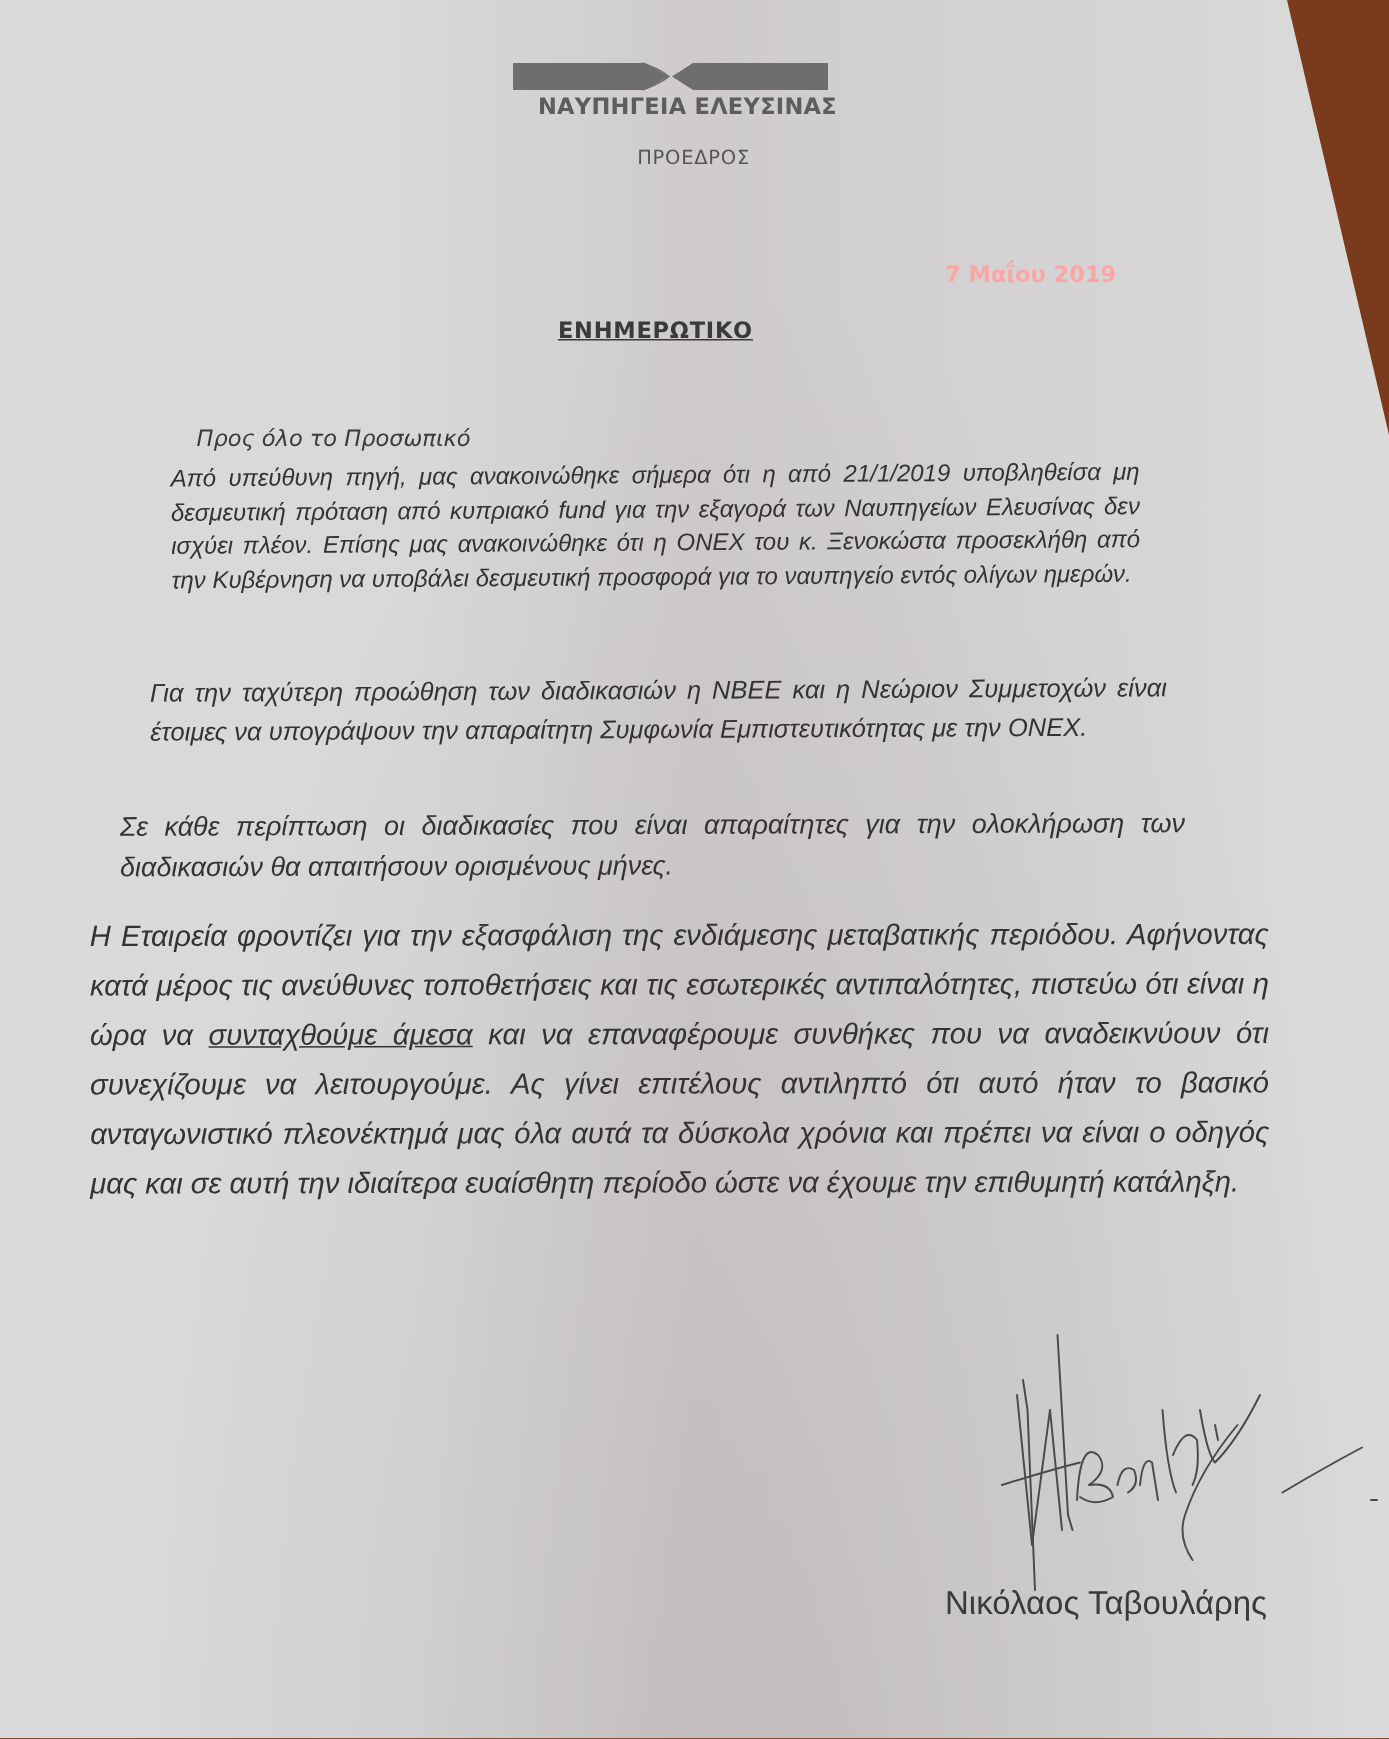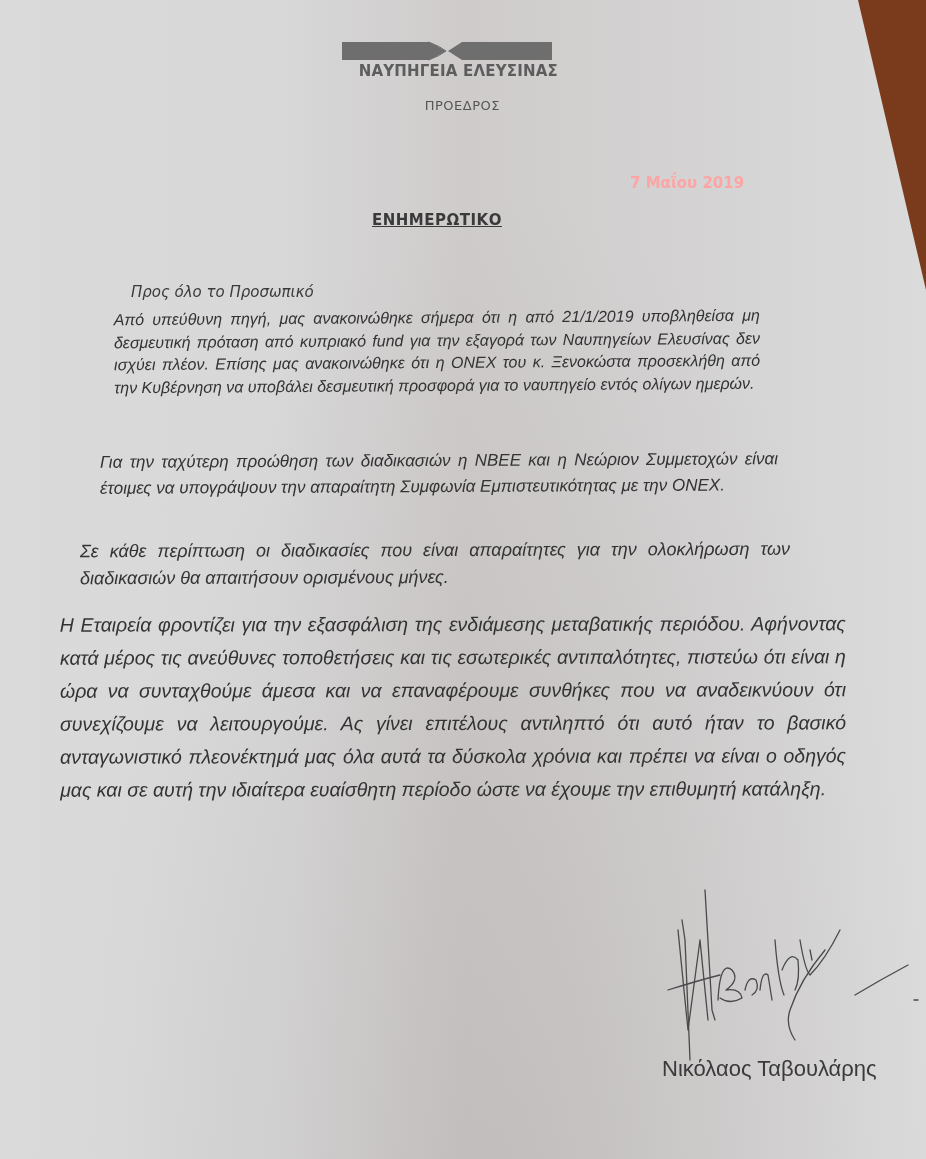--- a/index.html
+++ b/index.html
@@ -83,33 +83,32 @@
       font-family: "Liberation Sans", sans-serif;
       font-style: italic;
       color: #333;
       text-align: justify;
       text-align-last: left;
     }
     .p1 { left: 114px; top: 307px; width: 646px; font-size: 16px; line-height: 22.5px; transform: rotate(-0.4deg); }
     .p2 { left: 100px; top: 448px; width: 678px; font-size: 17px; line-height: 26px; transform: rotate(-0.3deg); }
     .p3 { left: 80px;  top: 537px; width: 710px; font-size: 18px; line-height: 27px; transform: rotate(-0.2deg); }
     .p4 { left: 60px;  top: 608px; width: 786px; font-size: 19.5px; line-height: 33px; transform: rotate(-0.1deg); }
-    .p4 .ul { }
+    .p4 .ul { text-decoration: underline; }
     .signature {
       position: absolute;
       left: 660px; top: 880px;
       width: 270px; height: 200px;
     }
     .signer {
       position: absolute;
       left: 630px; top: 1056px;
       font-family: "Liberation Sans", sans-serif;
       font-size: 22px;
       color: #3a3a3a;
-      margin-left: 32px;
     }
   </style>
 </head>
 <body>
 
 <div class="paper"></div>
 <div class="shade"></div>
 
 <svg class="logo" viewBox="0 0 210 22" xmlns="http://www.w3.org/2000/svg">
   <path d="M0 2 L88 2 L104 11 L88 20 L0 20 Z" fill="#6e6e6e"></path>

